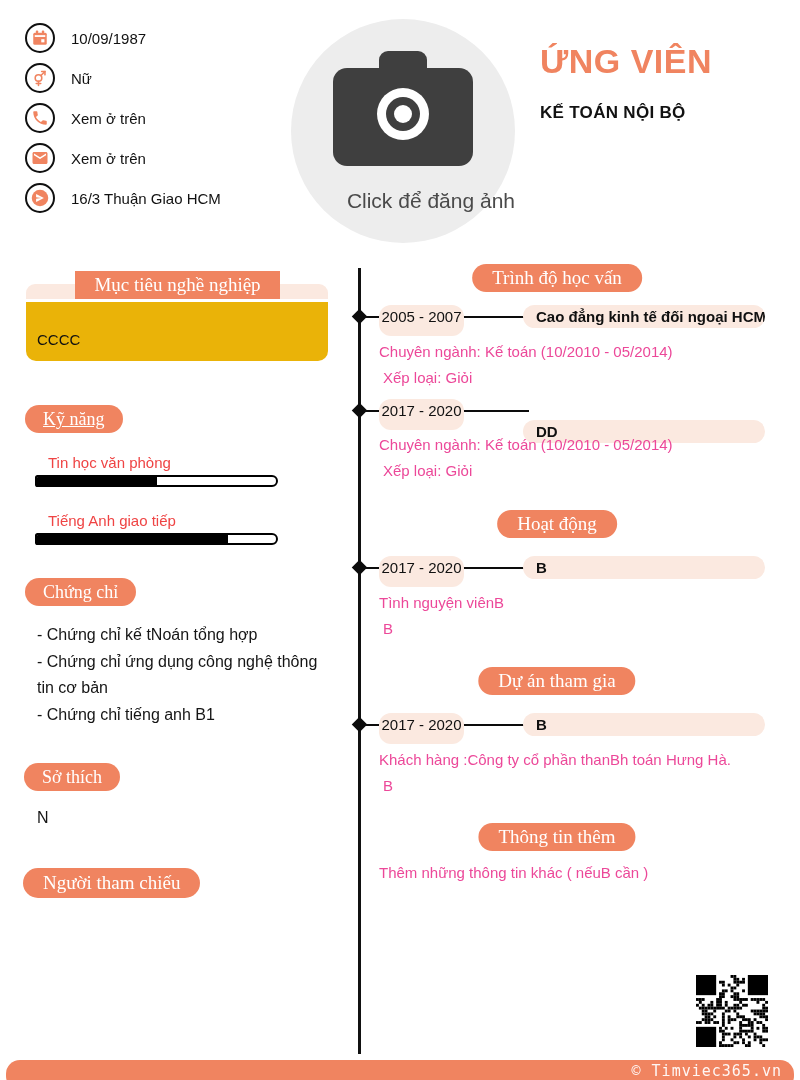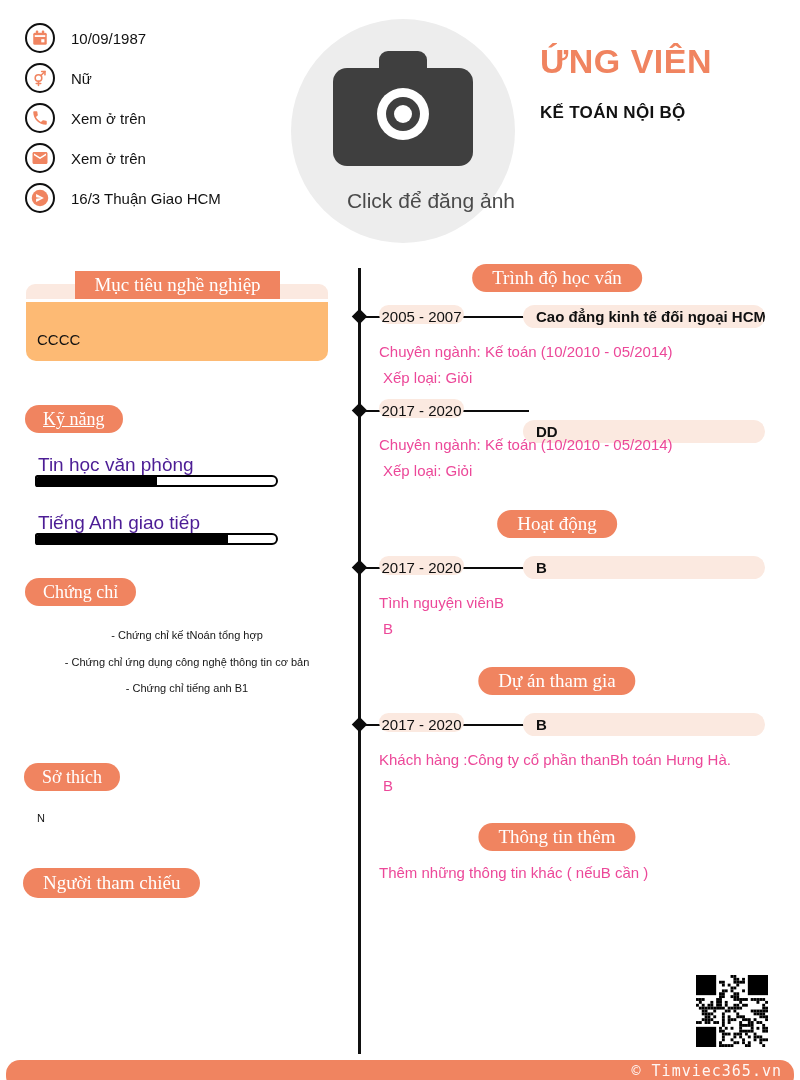--- a/index.html
+++ b/index.html
@@ -30,37 +30,37 @@
   .pill{
     position:absolute;height:28px;line-height:28px;border-radius:15px;background:#F08460;color:#fff;
     font-family:"Liberation Serif",serif;font-size:19px;padding:0 20px;text-align:center;white-space:nowrap;
   }
   
   .obj-strip{position:absolute;left:26px;top:284px;width:302px;height:15px;background:#FBE9E0;border-radius:9px 9px 0 0;}
   .obj-header{
     position:absolute;left:75px;top:271px;width:205px;height:28px;line-height:28px;background:#F08460;color:#fff;
     font-family:"Liberation Serif",serif;font-size:19px;text-align:center;
   }
-  .obj-box{position:absolute;left:26px;top:302px;width:302px;height:59px;background:#fdba74;border-radius:0 0 10px 10px;}
+  .obj-box{position:absolute;left:26px;top:302px;width:302px;height:59px;background:#eab308;border-radius:0 0 10px 10px;}
   .obj-content{position:absolute;left:11px;top:29px;font-size:15px;color:#111;}
   
-  .skill-label{position:absolute;left:38px;font-size:19px;color:#4c1d95;}
+  .skill-label{position:absolute;left:48px;font-size:15px;color:#ef4444;}
   .skill-bar{
     position:absolute;left:35px;width:243px;height:12px;box-sizing:border-box;border:2px solid #000;
     border-radius:3px 7px 7px 3px;background:#fff;overflow:hidden;cursor:pointer;
   }
   .skill-fill{height:100%;background:#000;}
   
-  .text-block{position:absolute;font-size:11px;line-height:26.5px;color:#151515;text-align:center;}
+  .text-block{position:absolute;font-size:16px;line-height:26.5px;color:#151515;}
   
   .vline{position:absolute;left:358px;top:268px;width:3px;height:786px;background:#111;}
   .diamond{position:absolute;width:11px;height:11px;background:#0c0c0c;transform:rotate(45deg);}
   .connector{position:absolute;height:2px;background:#0c0c0c;}
   .date-pill{
-    position:absolute;width:85px;height:19px;line-height:23px;background:#FBE9E0;border-radius:12px;
+    position:absolute;width:85px;height:31px;line-height:23px;background:#FBE9E0;border-radius:12px;
     font-size:15px;text-align:center;color:#111;
   }
   .entry-heading{
     position:absolute;left:523px;width:242px;height:23px;line-height:23px;background:#FBE9E0;border-radius:12px;
     font-size:15px;font-weight:bold;color:#101010;padding-left:13px;box-sizing:border-box;white-space:nowrap;overflow:hidden;
   }
   .entry-details{position:absolute;left:379px;width:400px;font-size:15px;line-height:26px;color:#ec4899;}
   
   #qr{position:absolute;left:696px;top:975px;width:72px;height:72px;}
   #qr rect{fill:#000;}

